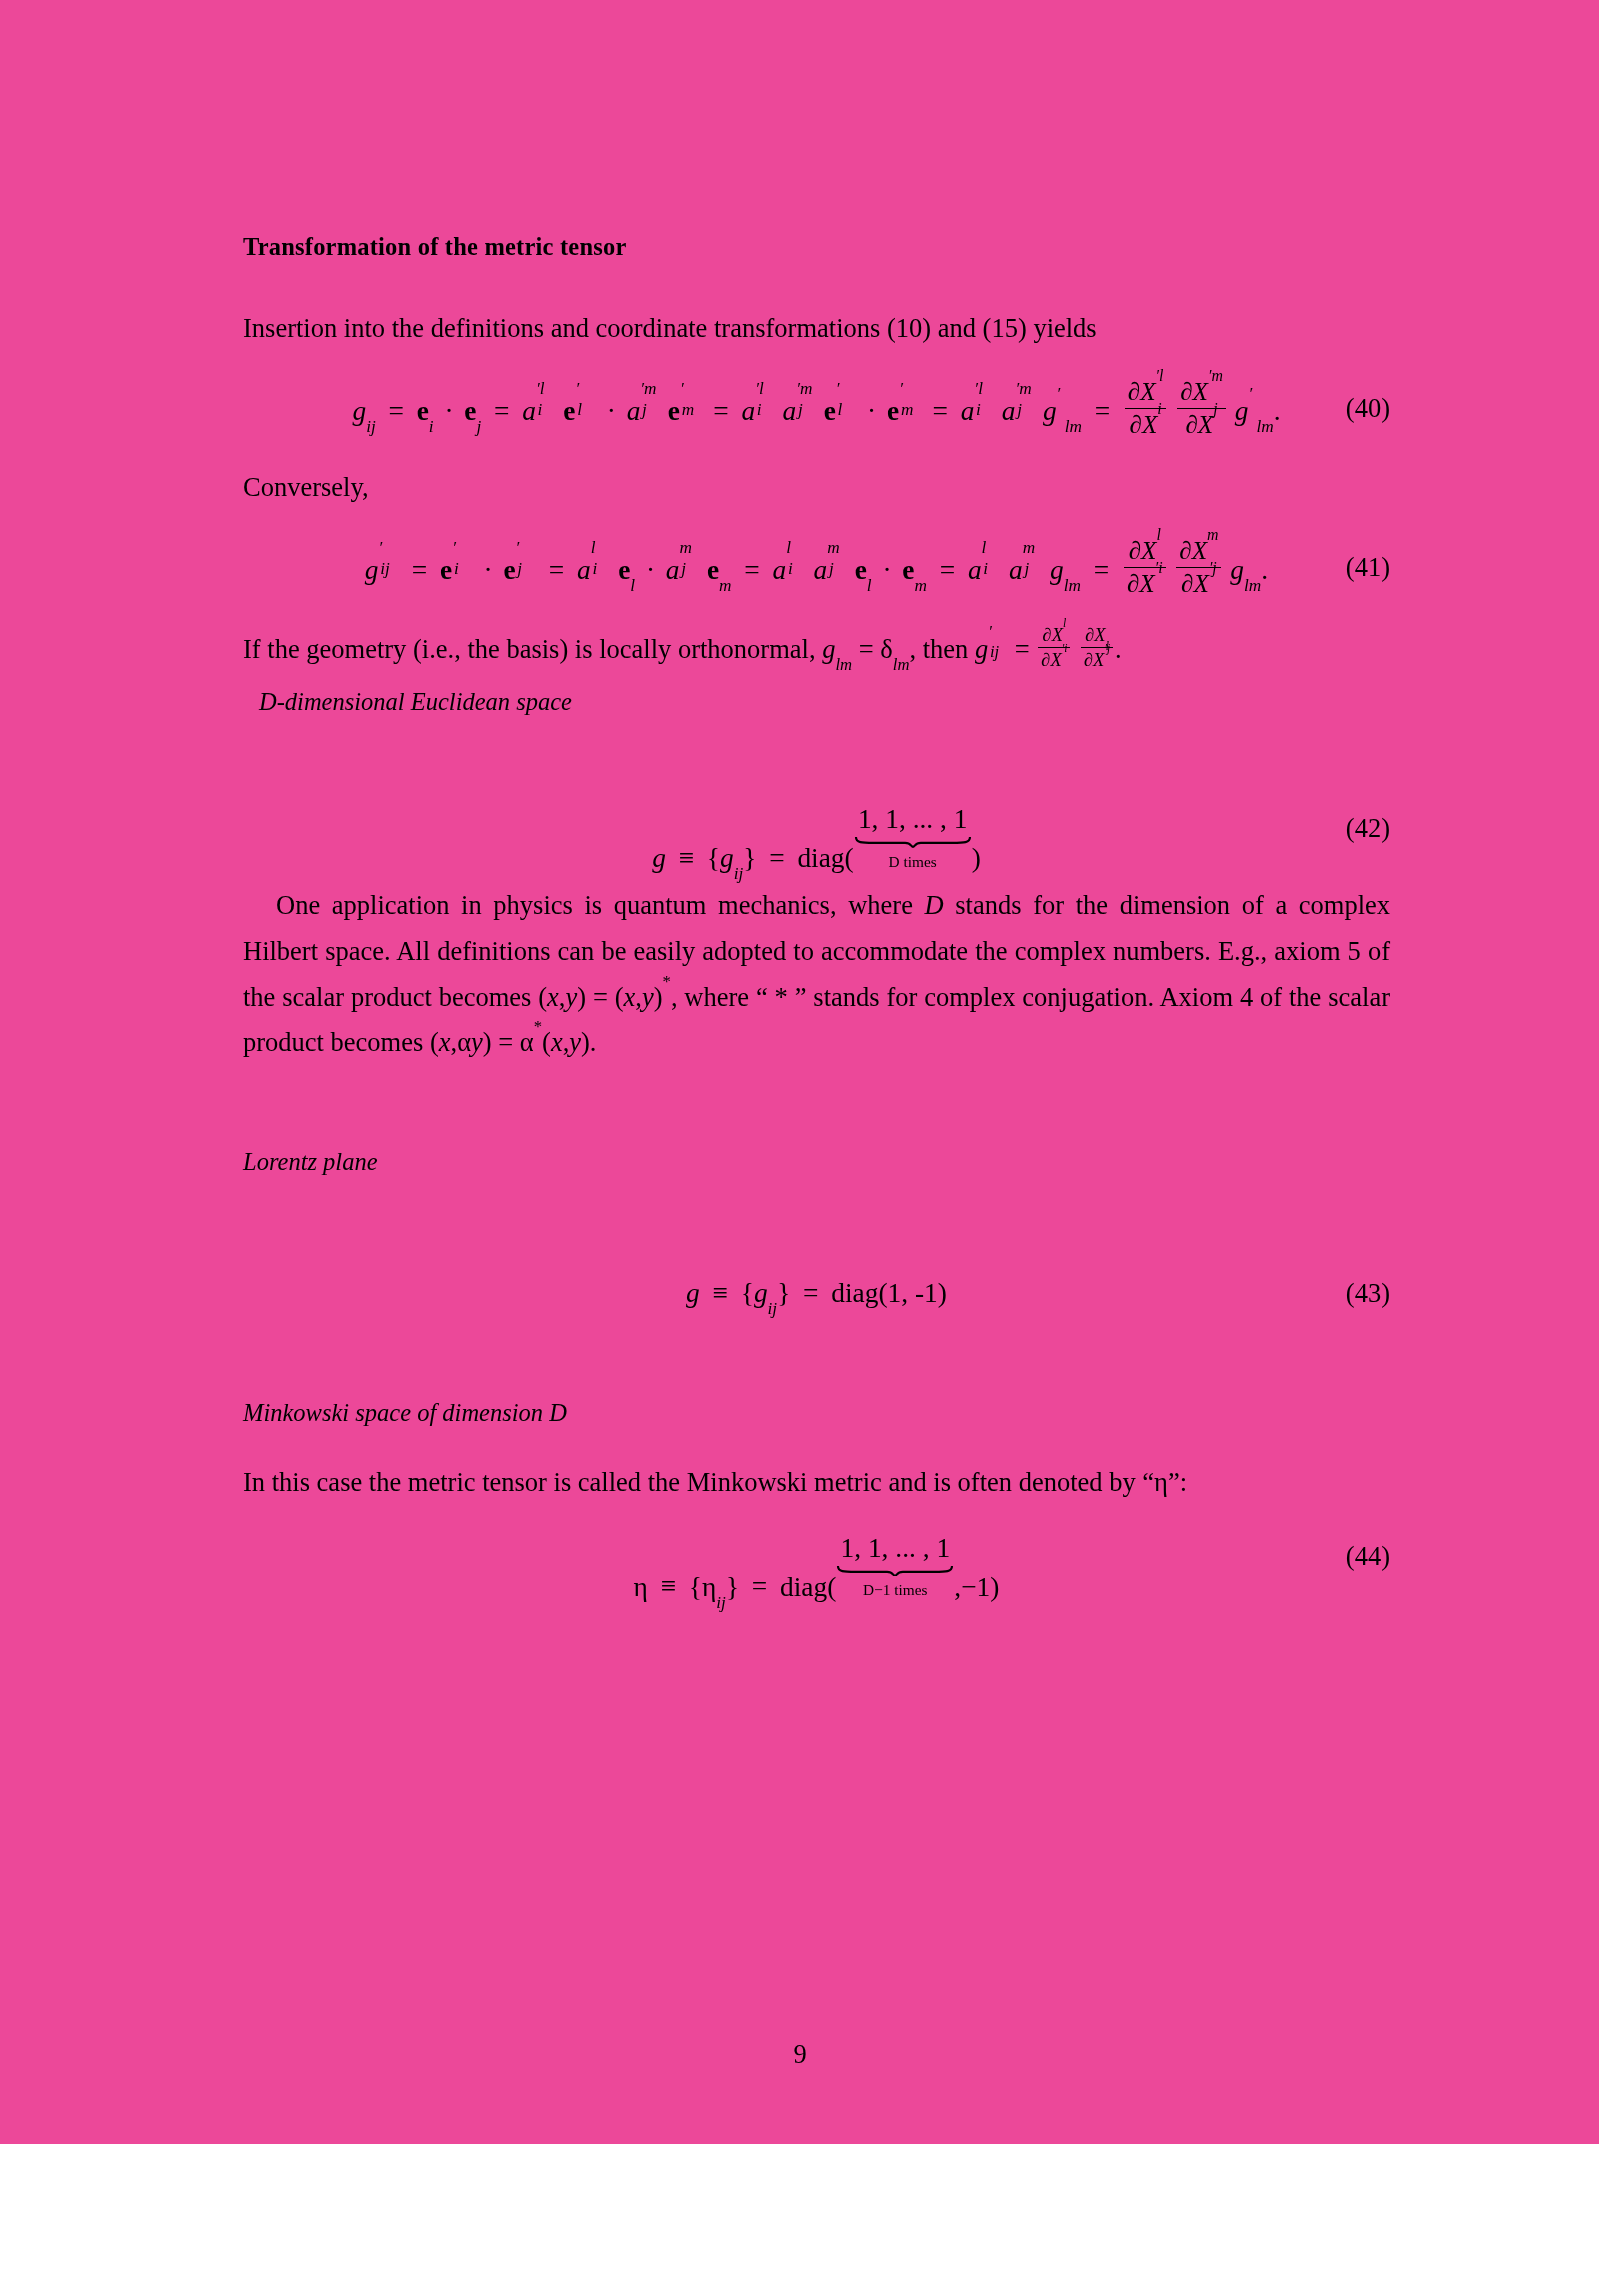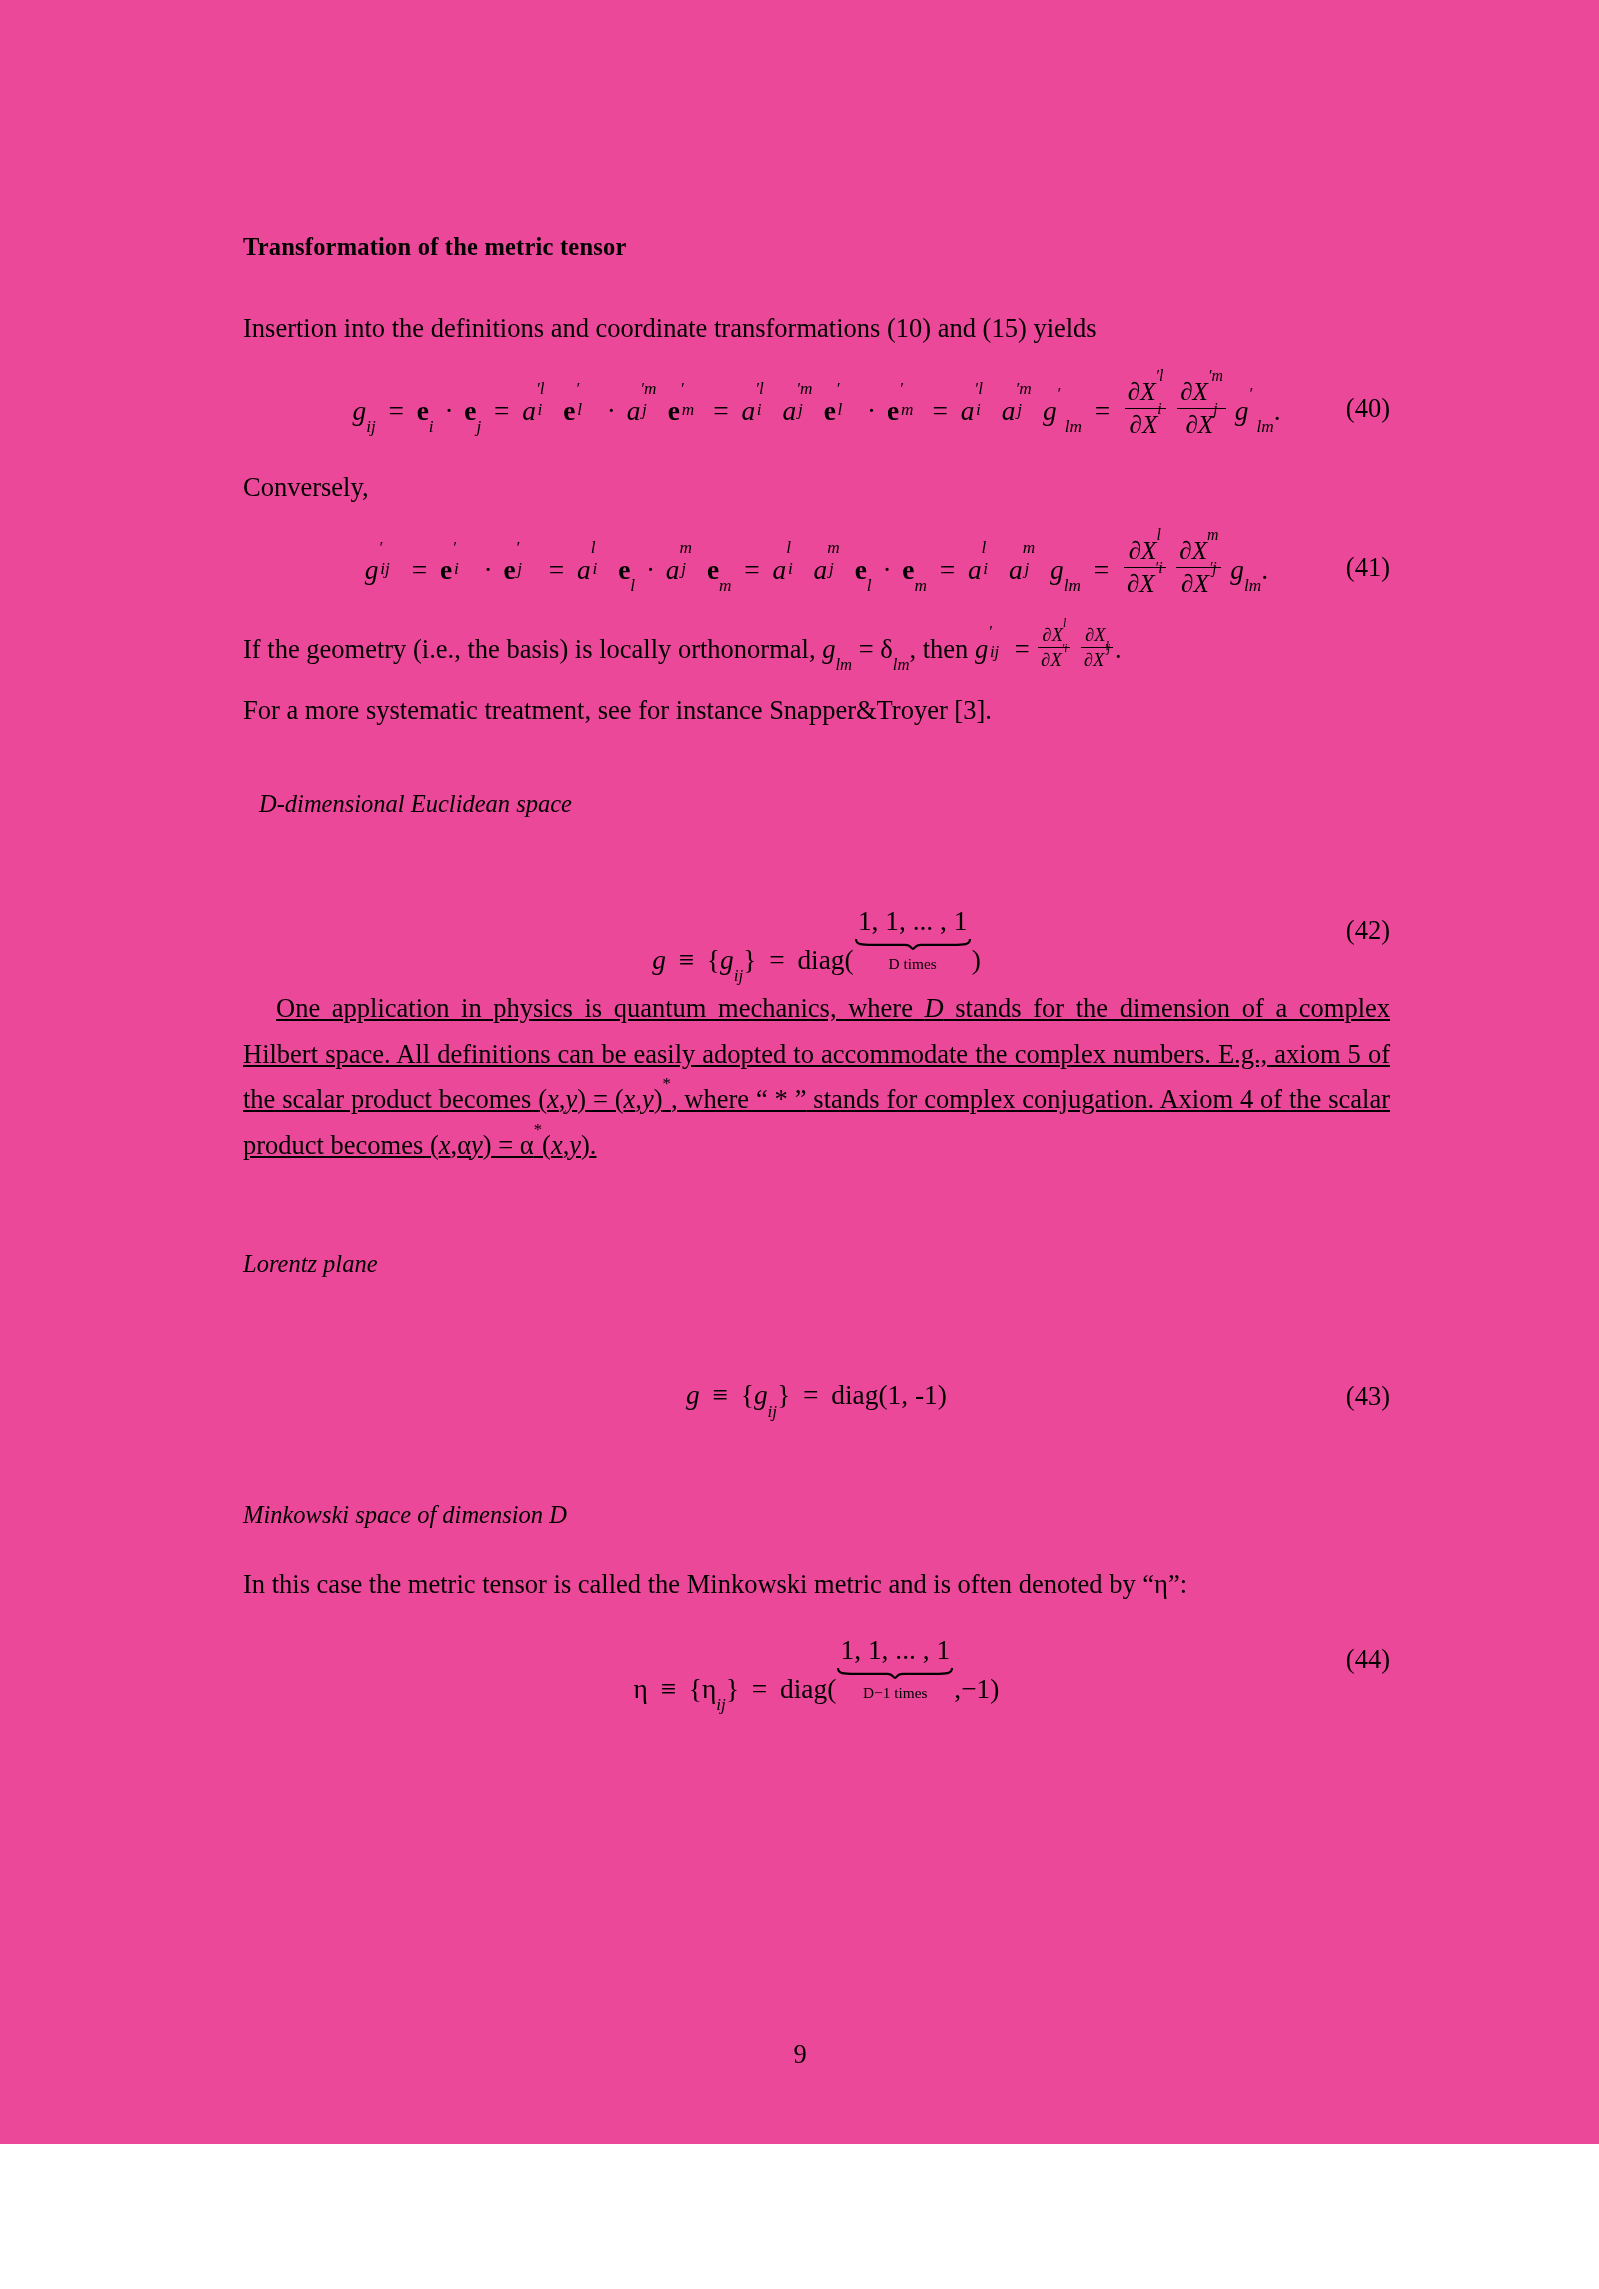--- a/index.html
+++ b/index.html
@@ -247,38 +247,37 @@
           <span class="den"><span class="mup">∂</span><span class="mi">X</span><sup class="t">′i</sup></span>
         </span>
         <span class="frac small">
           <span class="num"><span class="mup">∂</span><span class="mi">X</span><sub class="t">l</sub></span>
           <span class="den"><span class="mup">∂</span><span class="mi">X</span><sup class="t">′j</sup></span>
         </span>.
       </span>
     </p>
 
 
-    <p class="body noindent" style="margin-bottom:57px;">For a more systematic treatment, see for instance Snapper&amp;Troyer [3].</p>
 
     <div class="subsection-head" style="margin-bottom:88px;margin-left:16px;">D-dimensional Euclidean space</div>
 
     <div class="eqrow" style="margin-top:51px;margin-bottom:9.8px;">
       <span class="eqbody math">
         <span class="mi">g</span>
         <span class="eq">≡</span>
         {<span class="mi">g</span><sub class="t">ij</sub>}
         <span class="eq">=</span>
         <span class="mup">diag</span>(<span class="ubrace"><span class="ub-content">1, 1, ... , 1</span><svg class="brace-svg" viewBox="0 0 120 12" preserveAspectRatio="none">
               <path d="M2 1 C2 7, 8 7, 20 7 L52 7 C58 7, 58 11, 60 11 C62 11, 62 7, 68 7 L100 7 C112 7, 118 7, 118 1" fill="none" stroke="#000" stroke-width="2.2"></path>
             </svg><span class="ub-label">D times</span></span>)
       </span>
       <span class="eqnum" style="top:34%;">(42)</span>
     </div>
 
-    <p class="body indent" style="margin-top:3px;text-decoration:underline;">
+    <p class="body indent" style="margin-top:3px;">
       <span>One application in physics is quantum mechanics, where</span>
       <span class="mi">D</span>
       
       stands for the dimension of a complex Hilbert space. All definitions can be easily adopted to accommodate the complex numbers.
       E.g., axiom 5 of the scalar product becomes
       <span class="inline-math">(<span class="mi">x</span>,<span class="mi">y</span>) = (<span class="mi">x</span>,<span class="mi">y</span>)<sup class="up" style="font-size:0.63em;position:relative;top:-0.55em;">*</sup></span>,
       where <span>“ * ”</span> stands for complex conjugation. Axiom 4 of the scalar product becomes
       <span class="inline-math">(<span class="mi">x</span>,α<span class="mi">y</span>) = α<sup class="up" style="font-size:0.63em;position:relative;top:-0.55em;">*</sup>(<span class="mi">x</span>,<span class="mi">y</span>)</span>.
     </p>
 

